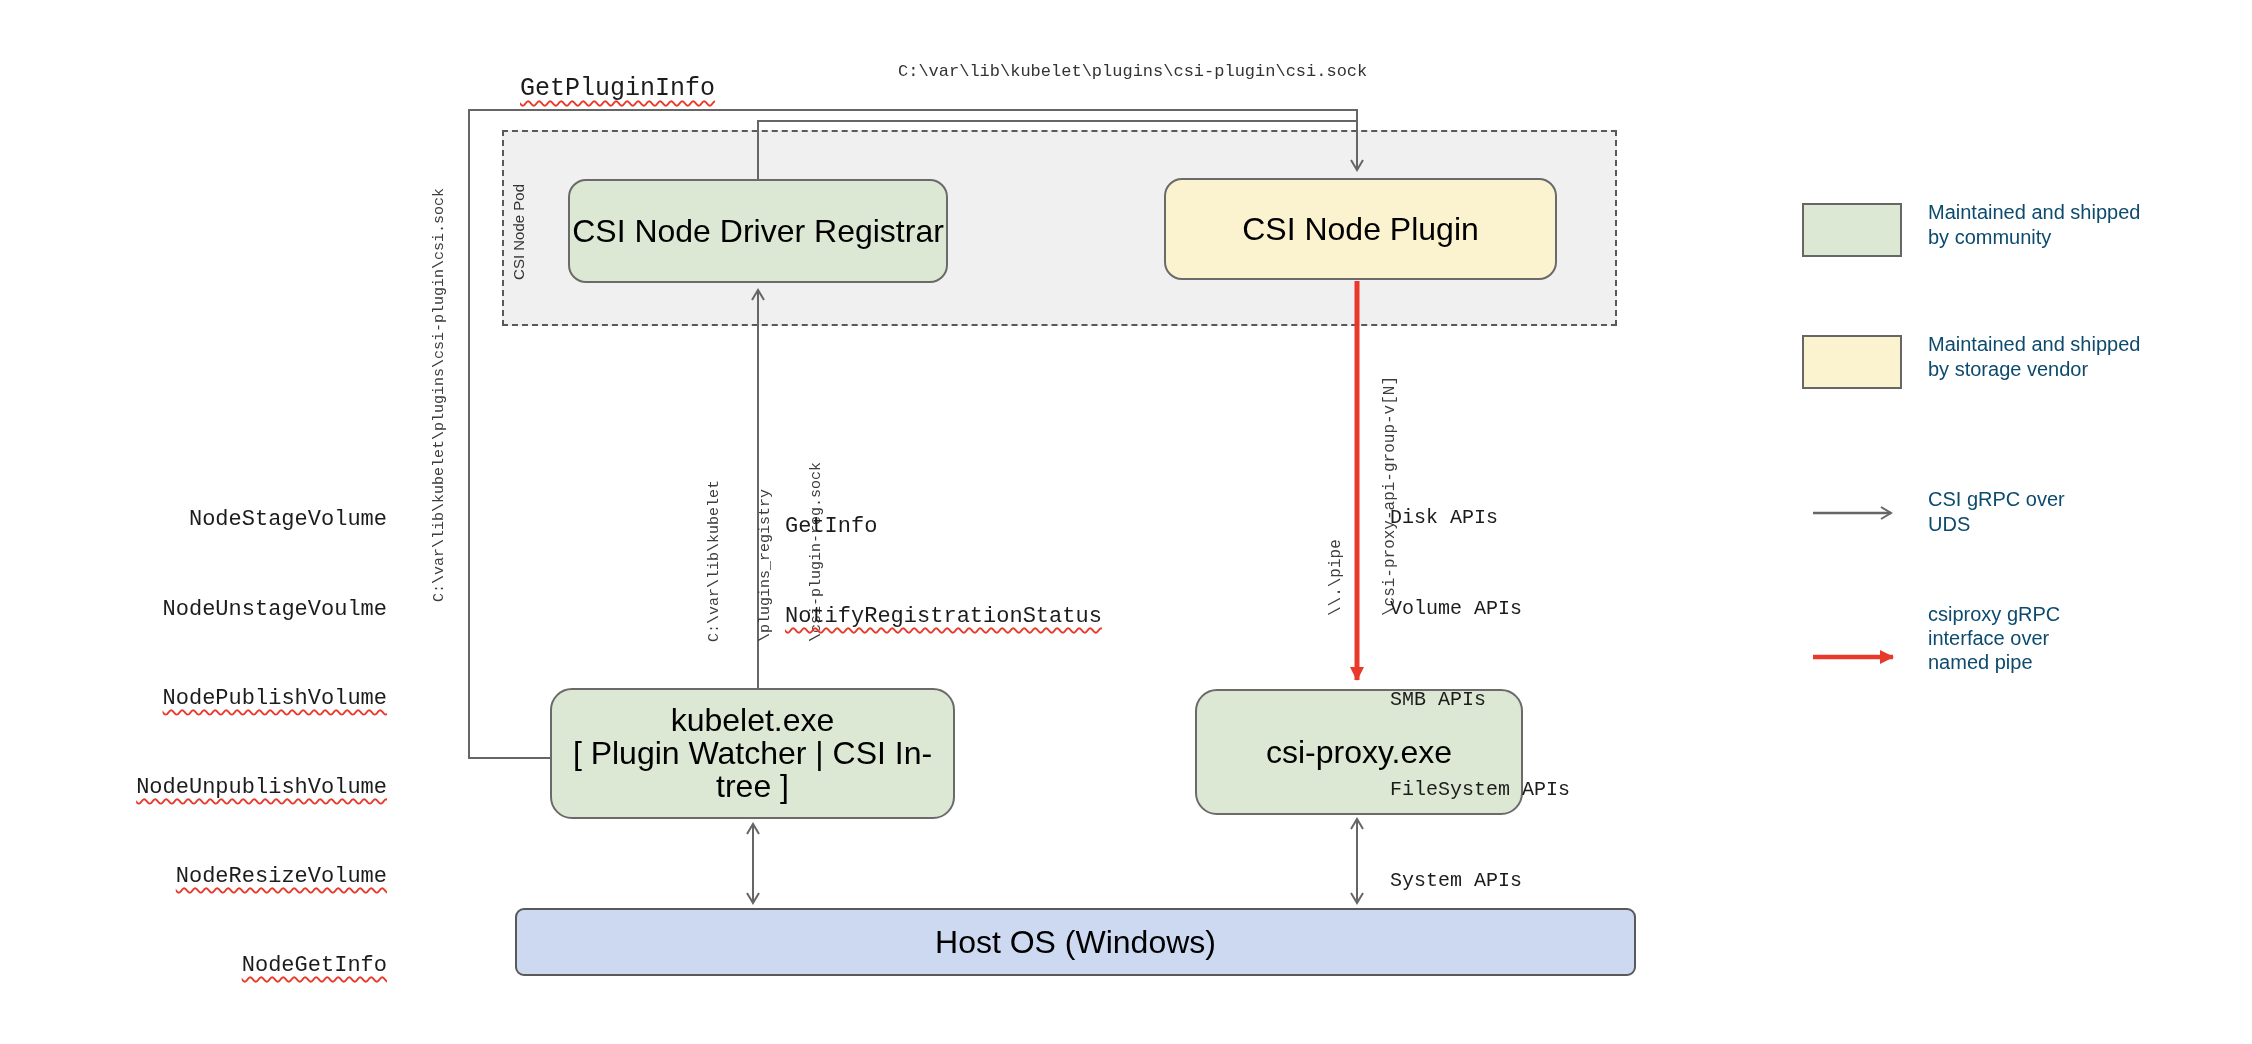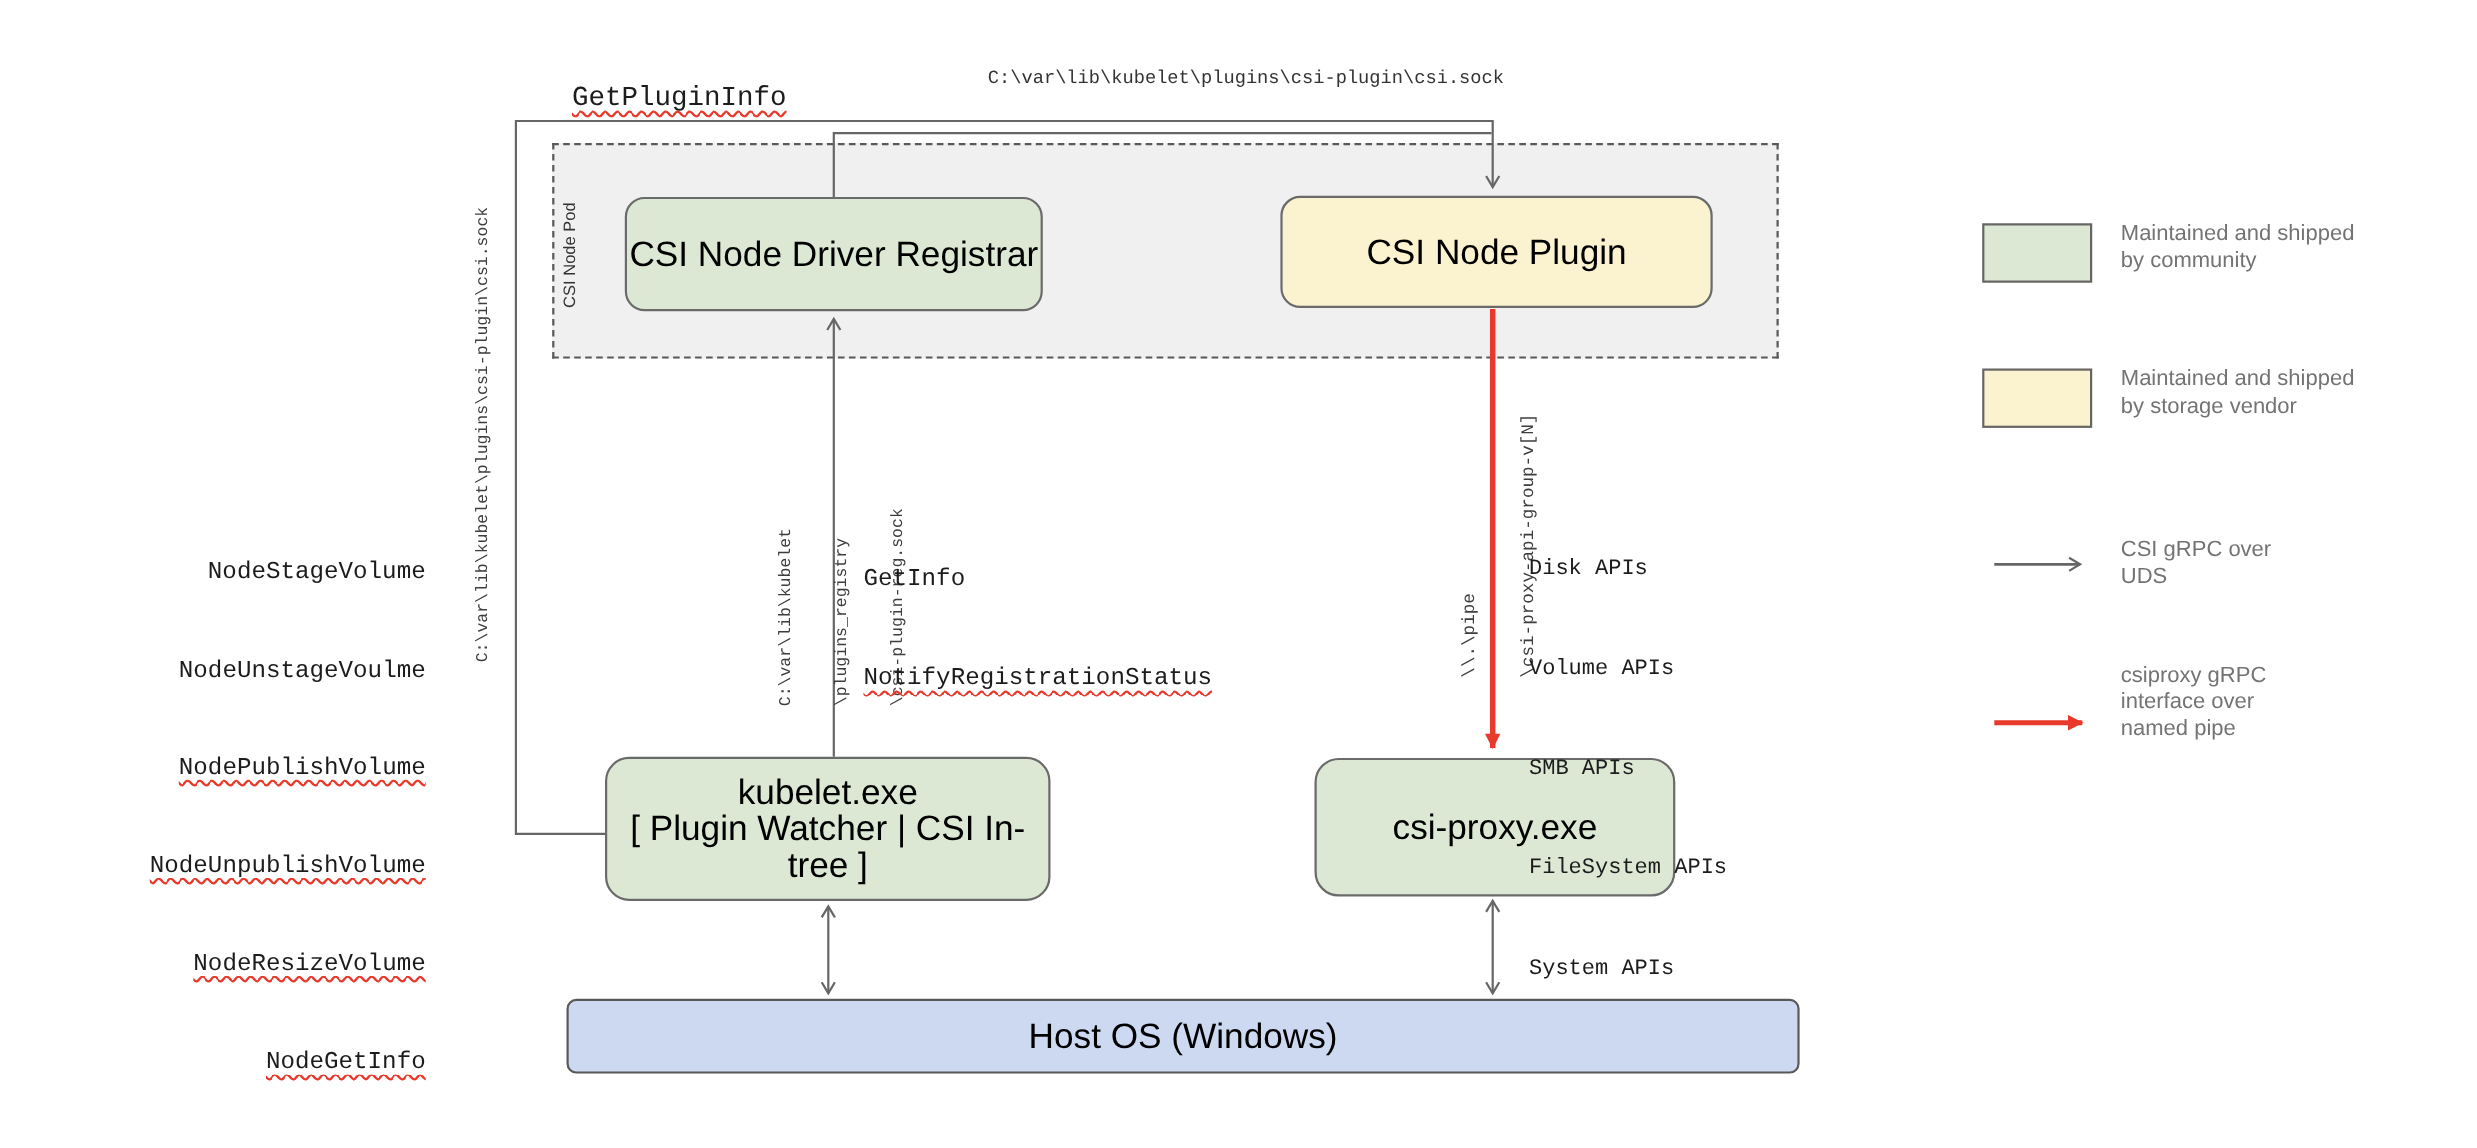--- a/index.html
+++ b/index.html
@@ -41,21 +41,21 @@
   .vtext{writing-mode:vertical-rl;transform:rotate(180deg);white-space:pre;color:#3d3d3d;}
   #vtext-leftsock{left:431px;top:188px;font-size:15px;letter-spacing:0px;}
   #vtext-regpath{left:672px;top:462px;font-size:15px;line-height:17px;}
   #vtext-pipepath{left:1291px;top:376px;font-size:16px;line-height:18px;}
   #vtext-podlabel{left:510px;top:184px;font-size:15px;color:#333;font-family:"Liberation Sans",sans-serif;}
 
   
   .legend-swatch{position:absolute;width:100px;height:54px;border:2px solid #666;box-sizing:border-box;}
   #legend-swatch-community{left:1802px;top:203px;background:#dce8d4;}
   #legend-swatch-vendor{left:1802px;top:335px;background:#fbf2cf;}
-  .legend-text{position:absolute;left:1928px;width:232px;font-size:20px;line-height:25px;color:#737373;}
+  .legend-text{position:absolute;left:1928px;width:232px;font-size:20px;line-height:25px;color:#0c4a6e;}
   #legend-text-community{top:200px;}
   #legend-text-vendor{top:332px;}
   #legend-text-uds{top:487px;width:160px;}
   #legend-text-pipe{top:602px;width:170px;line-height:24px;}
 </style>
 </head>
 <body>
 
 <div id="canvas">
 

